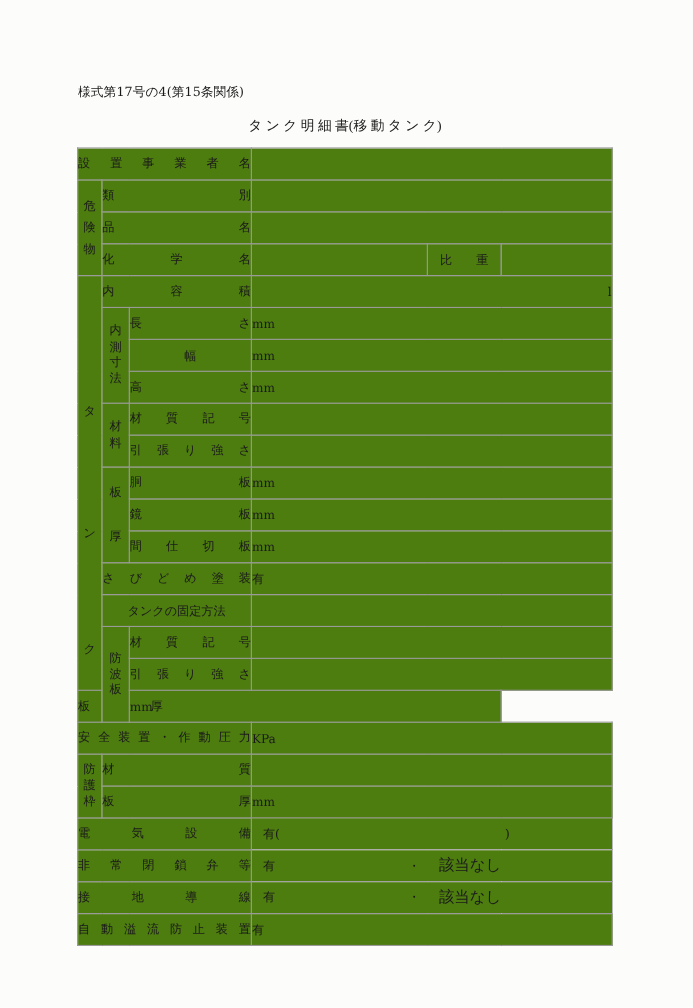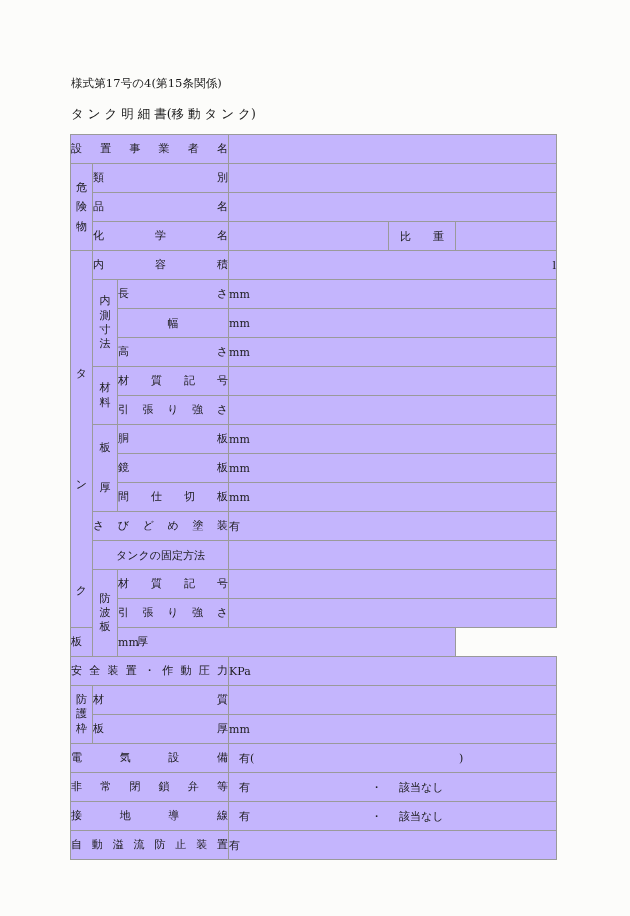--- a/index.html
+++ b/index.html
@@ -31,40 +31,41 @@
     top: 76px;
     font-size: 11.5px;
     letter-spacing: 0.1px;
     white-space: nowrap;
   }
   .doc-title {
     position: absolute;
     left: 71px;
     top: 106px;
     width: 485px;
-    text-align: left;
+    text-align: center;
     font-size: 12.5px;
     white-space: nowrap;
+    font-family: Liberation Serif, serif;
   }
 
   
   table.form {
     position: absolute;
     left: 70px;
     top: 134px;
     width: 486px;
     border-collapse: collapse;
     table-layout: fixed;
   }
   table.form td {
     border: 1px solid #9a9a9a;
     padding: 0;
     font-size: 11px;
     vertical-align: middle;
-    background: #c4b5fd;
+    background: #4d7c0f;
     height: 28px;
   }
 
   
   .lbl {
     text-align: justify;
     text-align-last: justify;
     padding: 0 7px;
     white-space: nowrap;
     font-size: 11px;
@@ -126,21 +127,21 @@
     left: 142px;
     top: 50%;
     transform: translateY(-50%);
     font-size: 11px;
   }
   .aru-row .none {
     position: absolute;
     left: 170px;
     top: 50%;
     transform: translateY(-50%);
-    font-size: 11px;
+    font-size: 14px;
   }
   .paren-row {
     position: relative;
     height: 28px;
   }
   .paren-row .open {
     position: absolute;
     left: 10px;
     top: 50%;
     transform: translateY(-50%);

